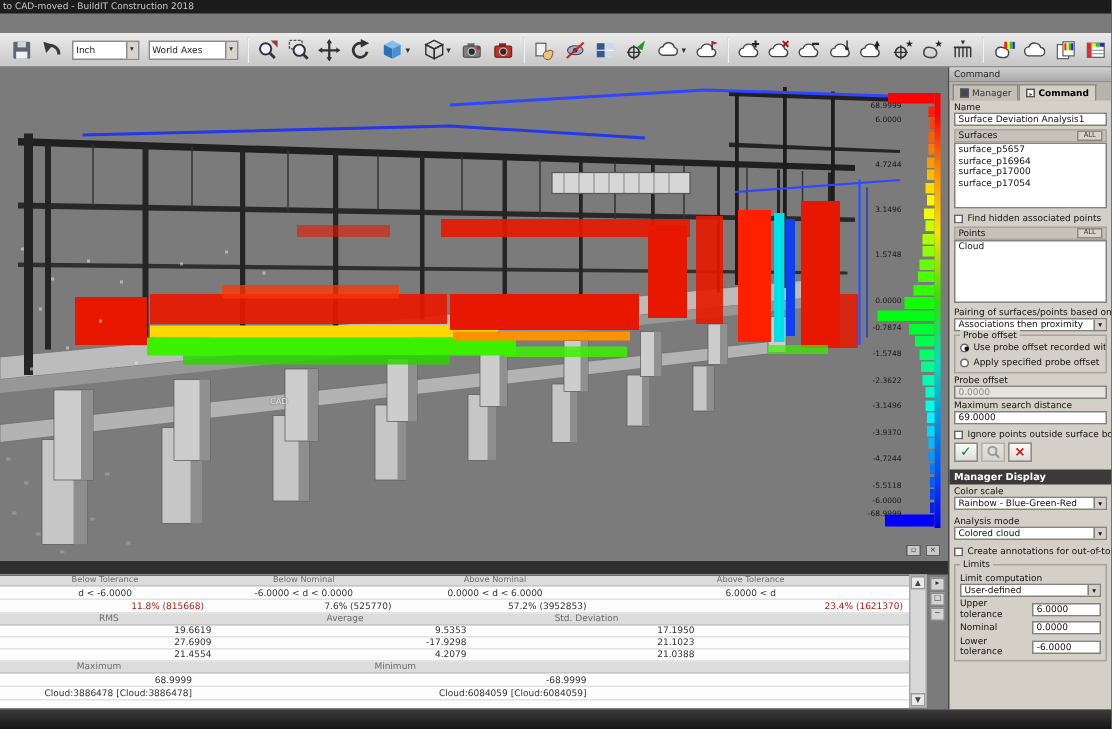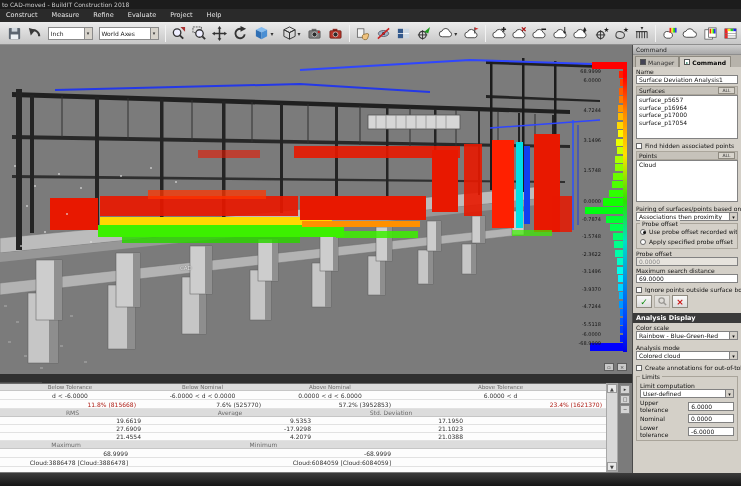--- a/index.html
+++ b/index.html
@@ -110,28 +110,20 @@
 </style>
 </head>
 <body>
 
 <div id="app">
 
   <div class="titlebar">
     <span>to CAD-moved - BuildIT Construction 2018</span>
   </div>
 
-  <div class="menubar">
-    <span>Construct</span>
-    <span>Measure</span>
-    <span>Refine</span>
-    <span>Evaluate</span>
-    <span>Project</span>
-    <span>Help</span>
-  </div>
 
   <div class="toolbar">
     <div class="tbtn">
         <svg viewBox="0 0 16 16">
           <rect x="2" y="2" width="12" height="12" rx="1" fill="#5d6671"></rect>
           <rect x="5" y="2" width="6" height="4" fill="#cfd6dd"></rect>
           <rect x="4" y="9" width="8" height="5" fill="#eef2f6"></rect>
         </svg>
       </div>
     <div class="tbtn">
@@ -604,21 +596,21 @@
     <div class="actionrow">
       <div class="abtn ok">✓</div>
       <div class="abtn disabled">
           <svg width="9" height="9" viewBox="0 0 10 10">
             <circle cx="4" cy="4" r="3" fill="none" stroke="#555" stroke-width="1.4"></circle>
             <line x1="6.2" y1="6.2" x2="9" y2="9" stroke="#555" stroke-width="1.6"></line>
           </svg>
         </div>
       <div class="abtn cancel">×</div>
     </div>
-    <div class="adhead">Analysis Display</div>
+    <div class="adhead">Manager Display</div>
     <div class="plabel">Color scale</div>
     <div class="pselect">
       <span>Rainbow - Blue-Green-Red</span>
       <span class="dd">▾</span>
     </div>
     <div class="plabel" style="margin-top:3px;">Analysis mode</div>
     <div class="pselect">
       <span>Colored cloud</span>
       <span class="dd">▾</span>
     </div>

